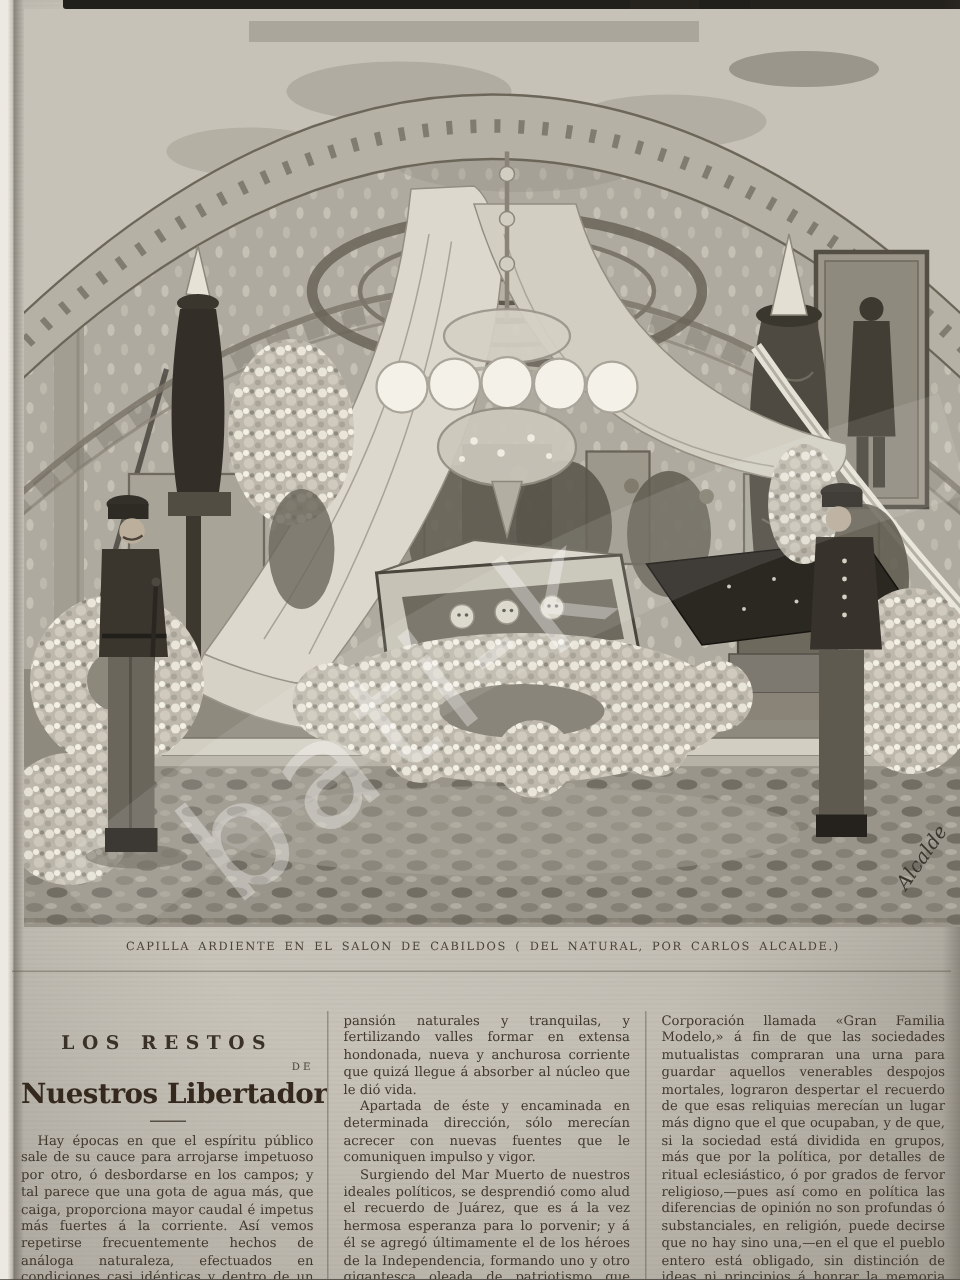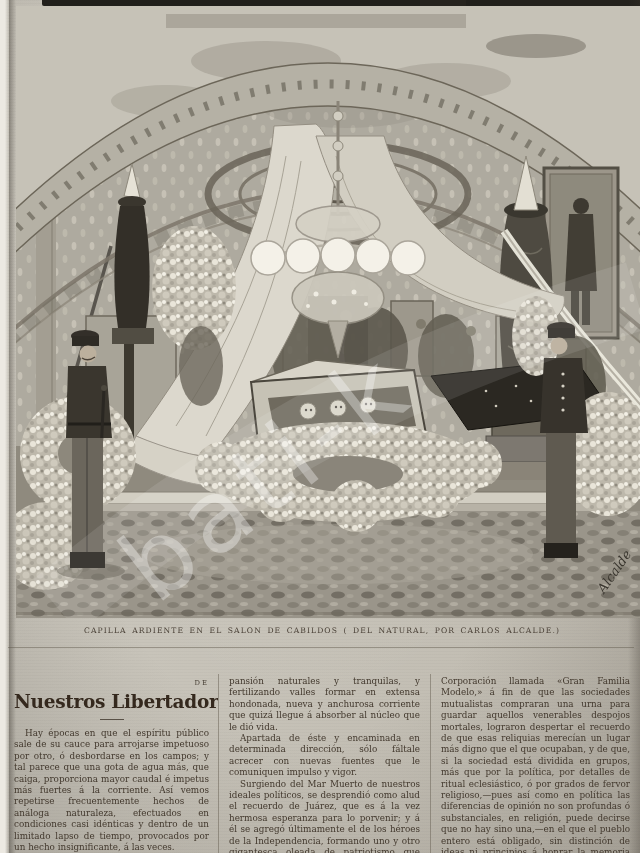--- a/index.html
+++ b/index.html
@@ -271,30 +271,31 @@
       <text transform="translate(140,600) rotate(-38)" font-size="100" fill="#ffffff" opacity=".34" letter-spacing="8" font-family="DejaVu Sans, sans-serif">bati-k</text>
     </g>
   </svg>
 
   <div class="caption">CAPILLA ARDIENTE EN EL SALON DE CABILDOS ( DEL NATURAL, POR CARLOS ALCALDE.)</div>
   <div class="cols-rule"></div>
 
   <div class="columns">
 
     <div class="col col-left">
+      <div class="kicker">LOS RESTOS</div>
       <div class="kicker-de">DE</div>
       <div class="headline">Nuestros Libertadores.</div>
       <div class="pdivider"></div>
       <p class="indent">Hay épocas en que el espíritu público sale de su cauce para arrojarse impetuoso por otro, ó desbordarse en los campos; y tal parece que una gota de agua más, que caiga, proporciona mayor caudal é impetus más fuertes á la corriente. Así vemos repetirse frecuentemente hechos de análoga naturaleza, efectuados en condiciones casi idénticas y dentro de un limitado lapso de tiempo, provocados por un hecho insignificante, á las veces.</p>
 
     </div>
 
     <div class="col col-mid">
       <p>pansión naturales y tranquilas, y fertilizando valles formar en extensa hondonada, nueva y anchurosa corriente que quizá llegue á absorber al núcleo que le dió vida.</p>
-      <p class="indent">Apartada de éste y encaminada en determinada dirección, sólo fáltale acrecer con nuevas fuentes que le comuniquen impulso y vigor.</p>
+      <p class="indent">Apartada de éste y encaminada en determinada dirección, sólo merecían acrecer con nuevas fuentes que le comuniquen impulso y vigor.</p>
       <p class="indent">Surgiendo del Mar Muerto de nuestros ideales políticos, se desprendió como alud el recuerdo de Juárez, que es á la vez hermosa esperanza para lo porvenir; y á él se agregó últimamente el de los héroes de la Independencia, formando uno y otro gigantesca oleada de patriotismo que envolvió á una gran parte de la sociedad y que esperamos forme caudaloso Amazonas, en que perezcan los enemigos de nuestras libertades y que conduzca segura la nave de nuestro progreso intelectual y material.</p>
 
     </div>
 
     <div class="col col-right">
       <p>Corporación llamada «Gran Familia Modelo,» á fin de que las sociedades mutualistas compraran una urna para guardar aquellos venerables despojos mortales, lograron despertar el recuerdo de que esas reliquias merecían un lugar más digno que el que ocupaban, y de que, si la sociedad está dividida en grupos, más que por la política, por detalles de ritual eclesiástico, ó por grados de fervor religioso,—pues así como en política las diferencias de opinión no son profundas ó substanciales, en religión, puede decirse que no hay sino una,—en el que el pueblo entero está obligado, sin distinción de ideas ni principios á honrar la memoria de quienes honraron á la patria al libertarla del dominio extranjero y proporcionarle las instituciones liberales que nos rigen.</p>
 
     </div>
 
   </div>

